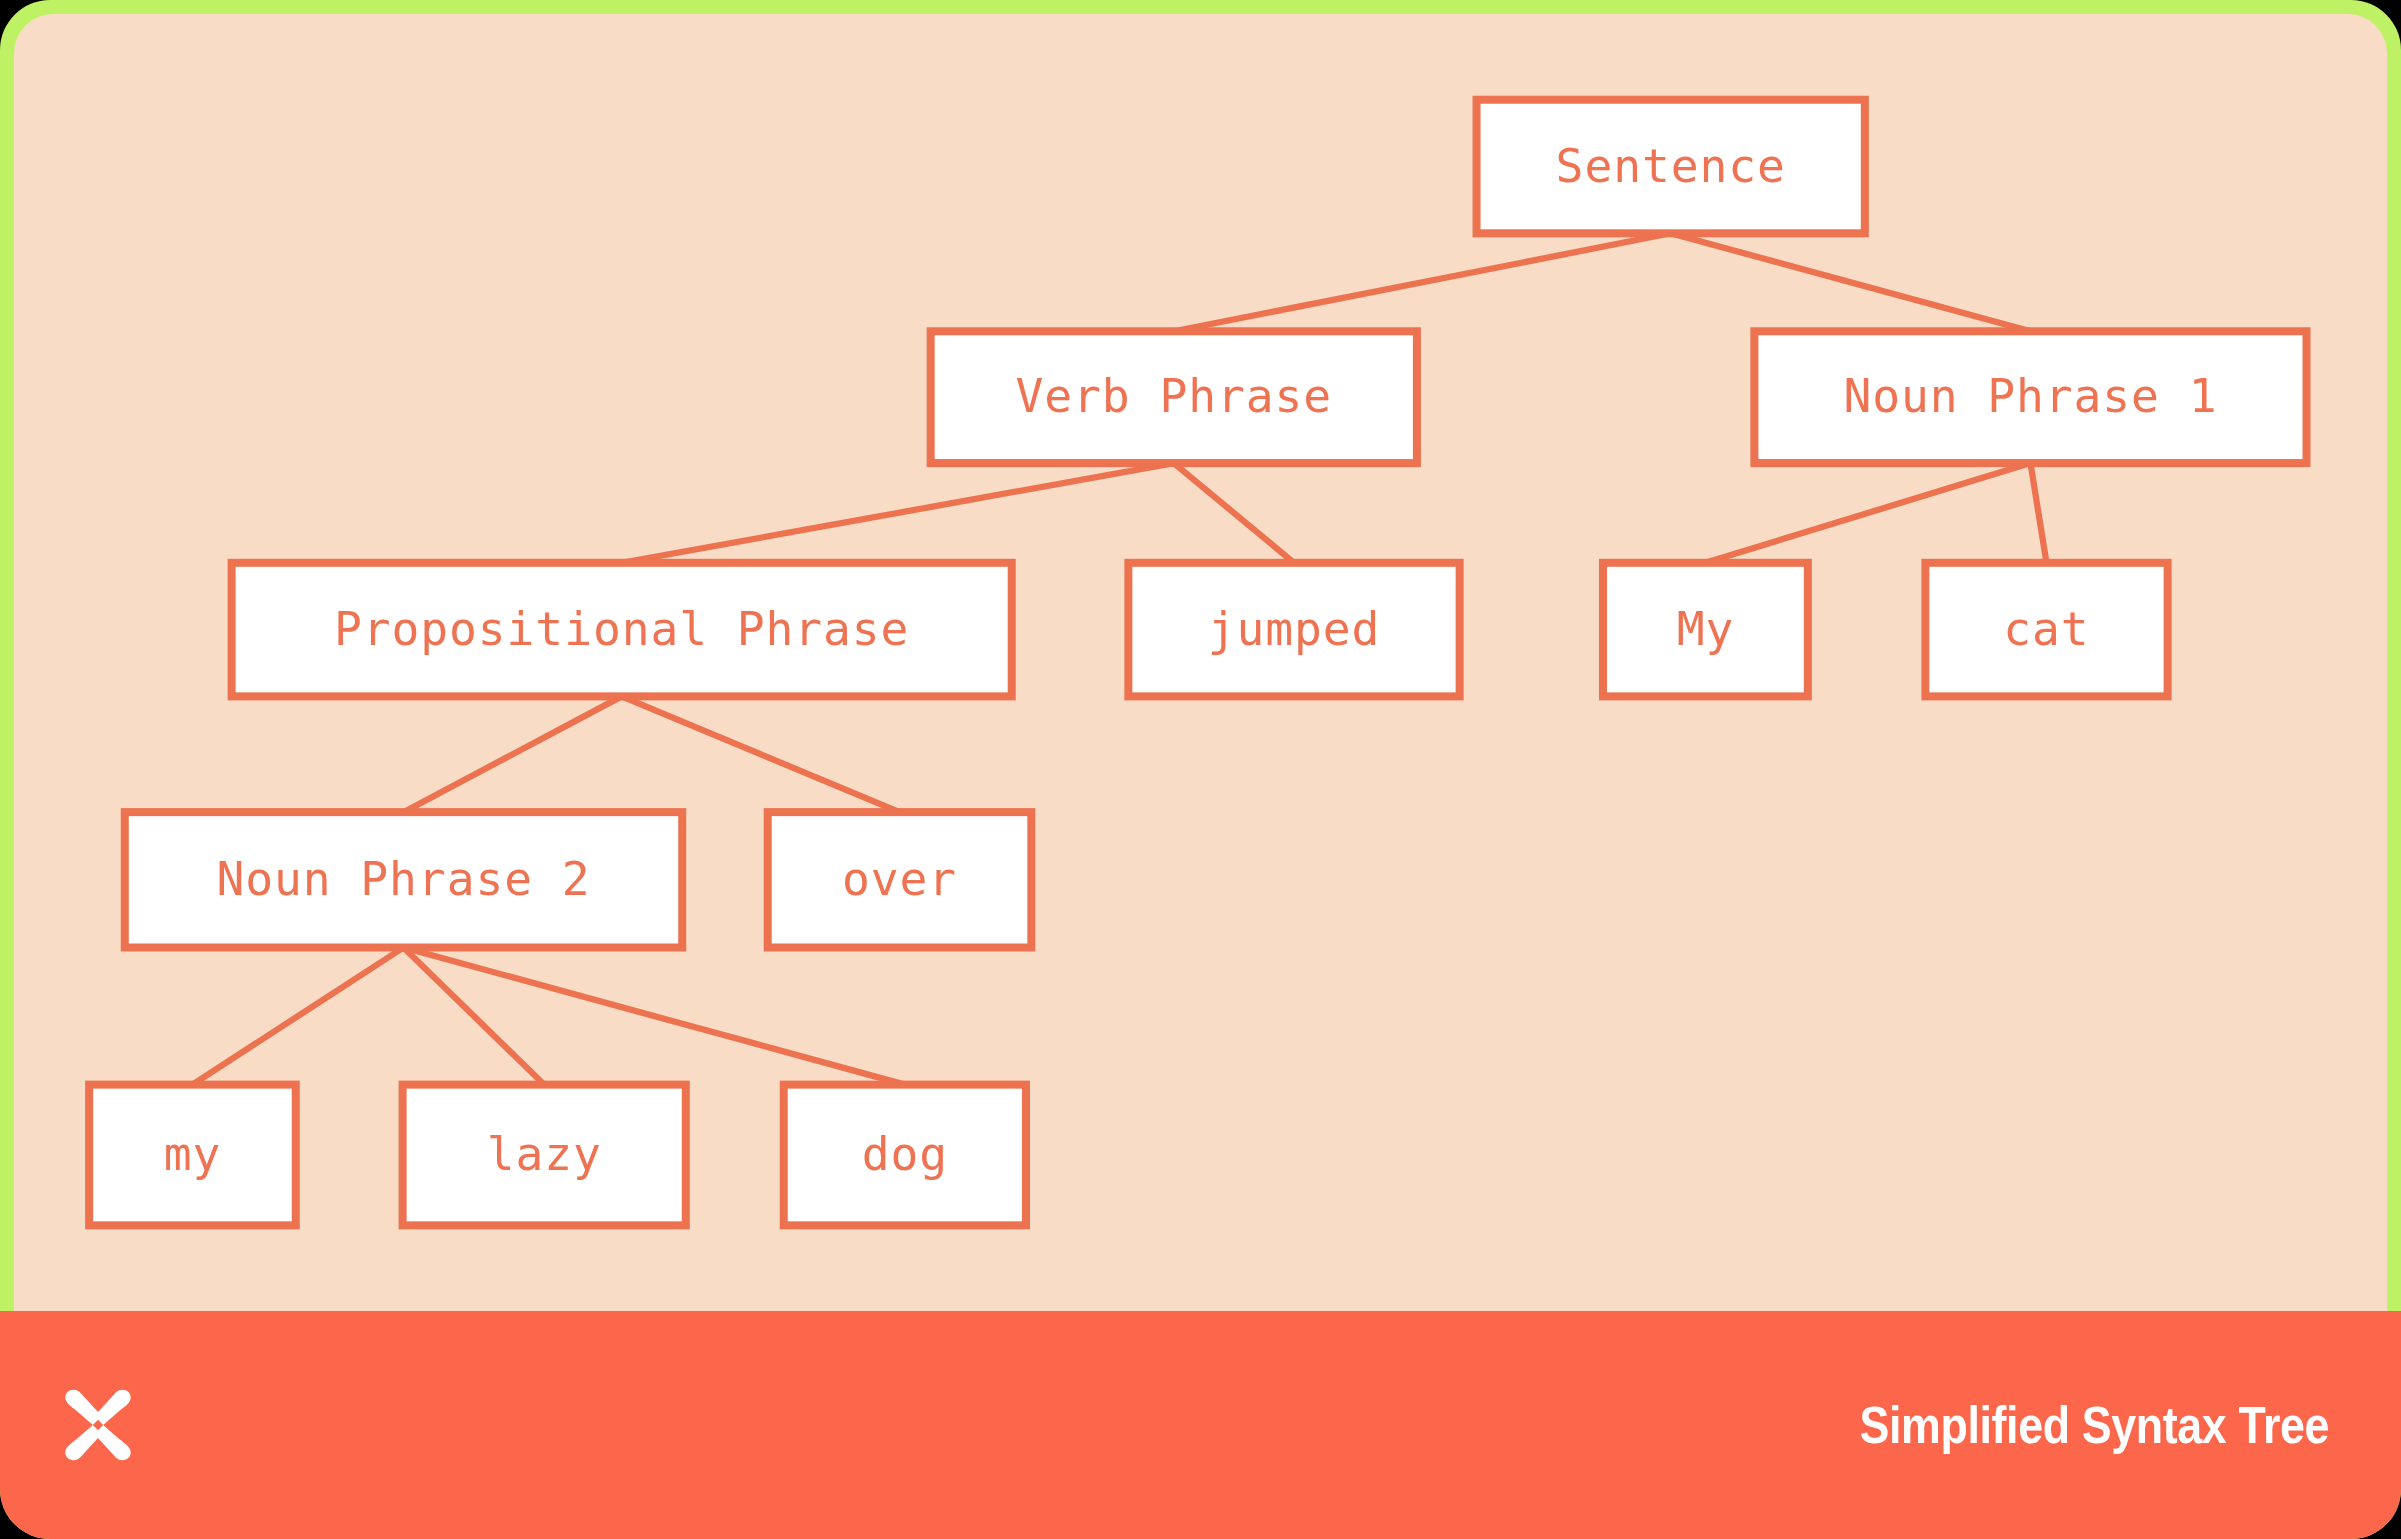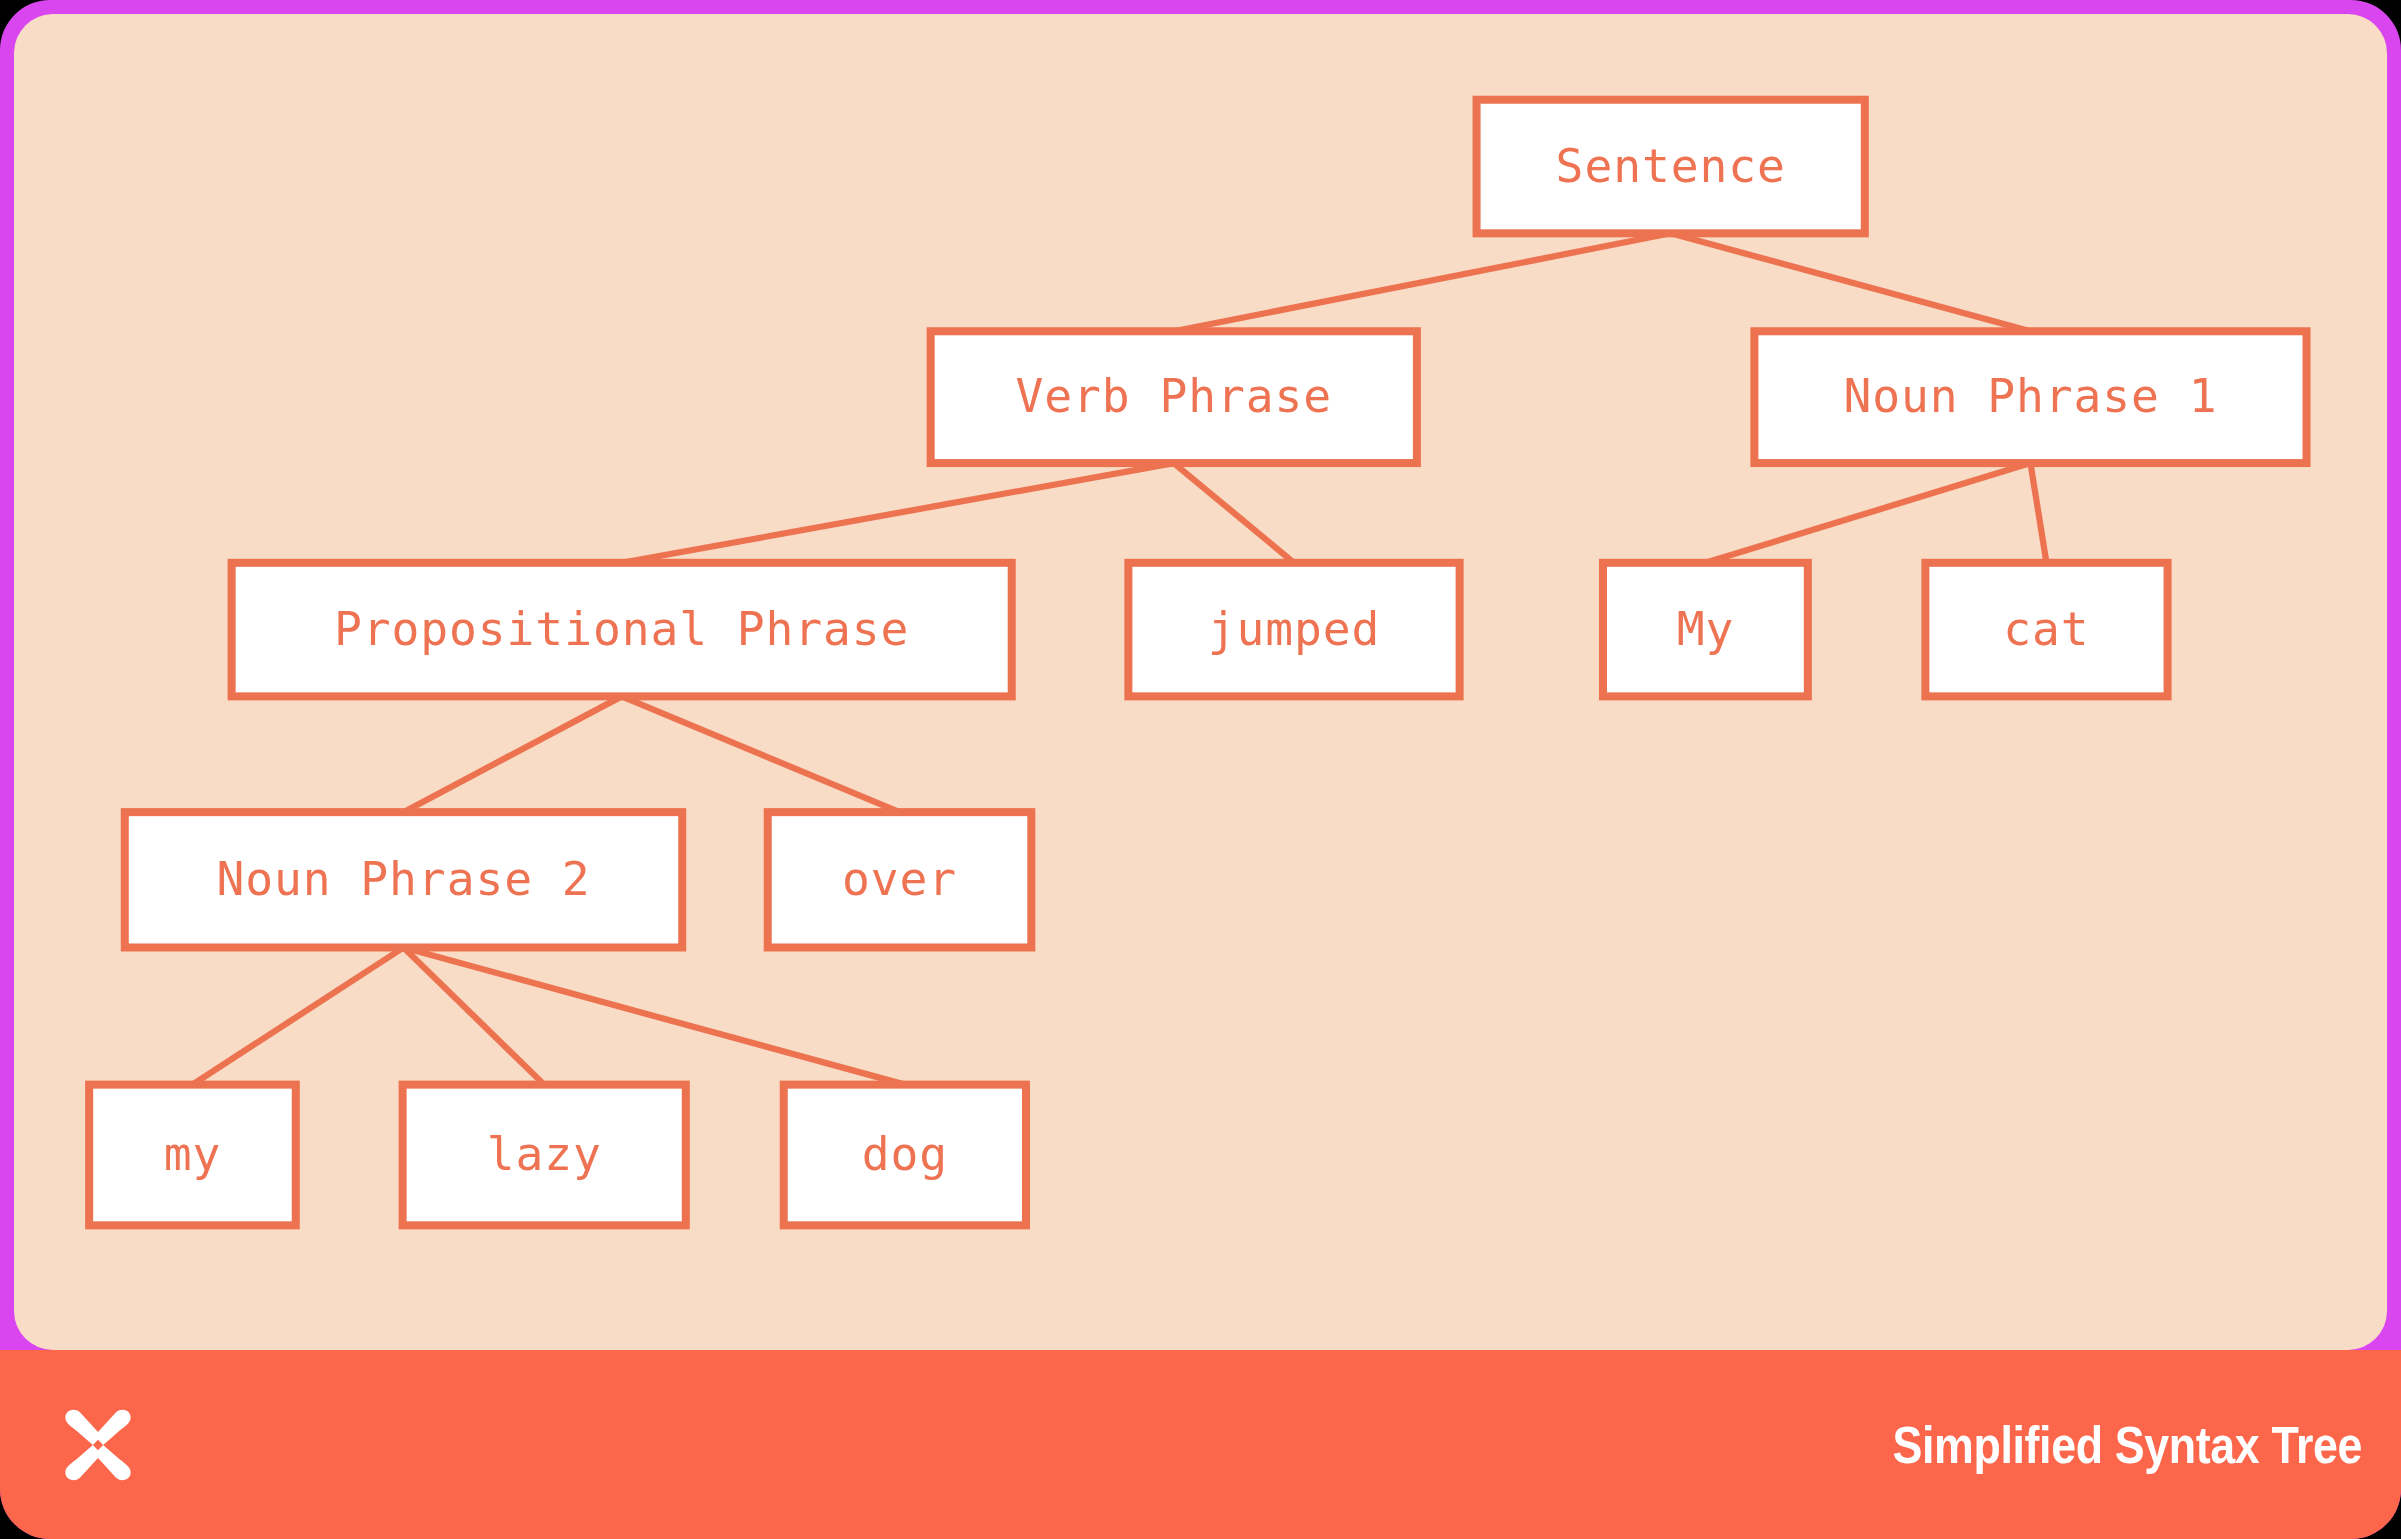--- a/index.html
+++ b/index.html
@@ -21,21 +21,21 @@
     background: #000000;
   }
 
   
   #card {
     position: absolute;
     left: 0;
     top: 0;
     width: 2401px;
     height: 1539px;
-    background: #d946ef;
+    background: #bef264;
     border-radius: 50px;
     overflow: hidden;
   }
 
   
   #canvas {
     position: absolute;
     left: 14.3px;
     top: 14.3px;
     width: 2373px;
@@ -43,26 +43,26 @@
     background: #F8DCC6;
     border-radius: 39px;
   }
 
   
   #footer {
     position: absolute;
     left: 0;
     bottom: 0;
     width: 2401px;
-    height: 189px;
+    height: 228px;
     background: #FC674C;
     display: flex;
     align-items: center;
     justify-content: space-between;
-    padding: 0 39px 0 55px;
+    padding: 0 72px 0 55px;
     box-sizing: border-box;
   }
 
   #brand-logo {
     width: 86px;
     height: 86px;
     display: block;
     flex: 0 0 auto;
   }
 

